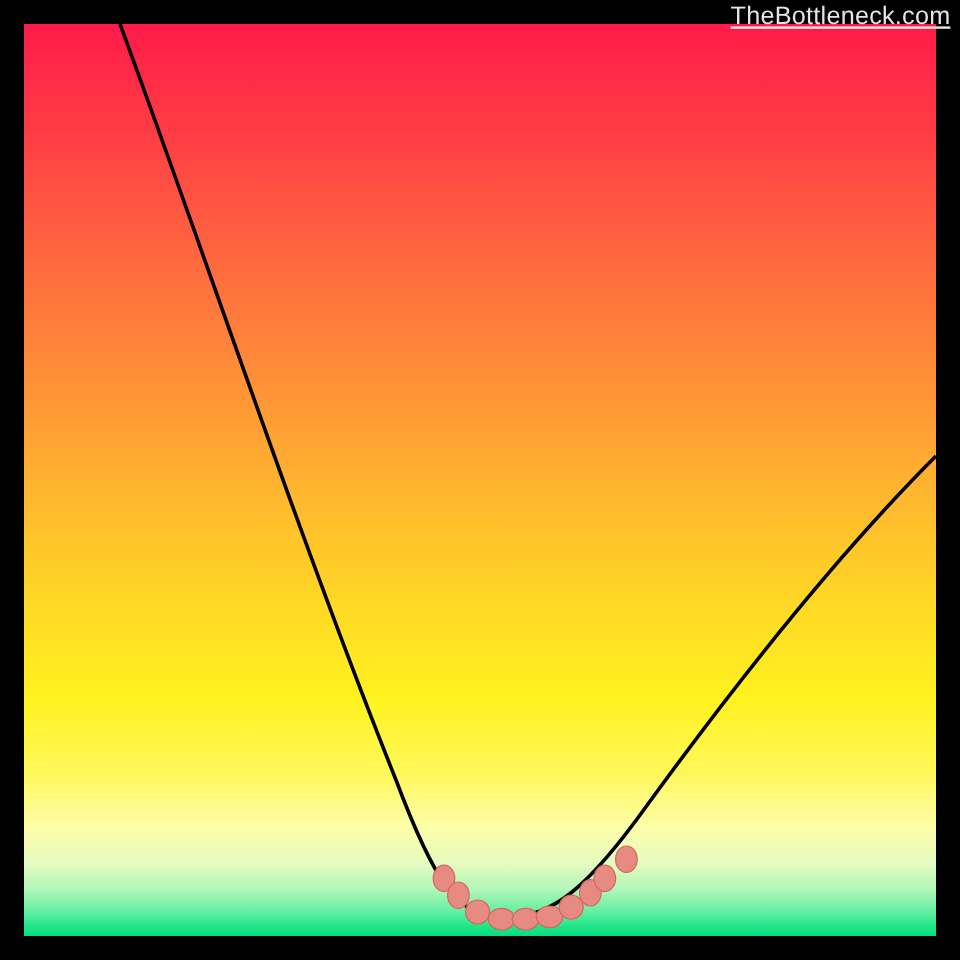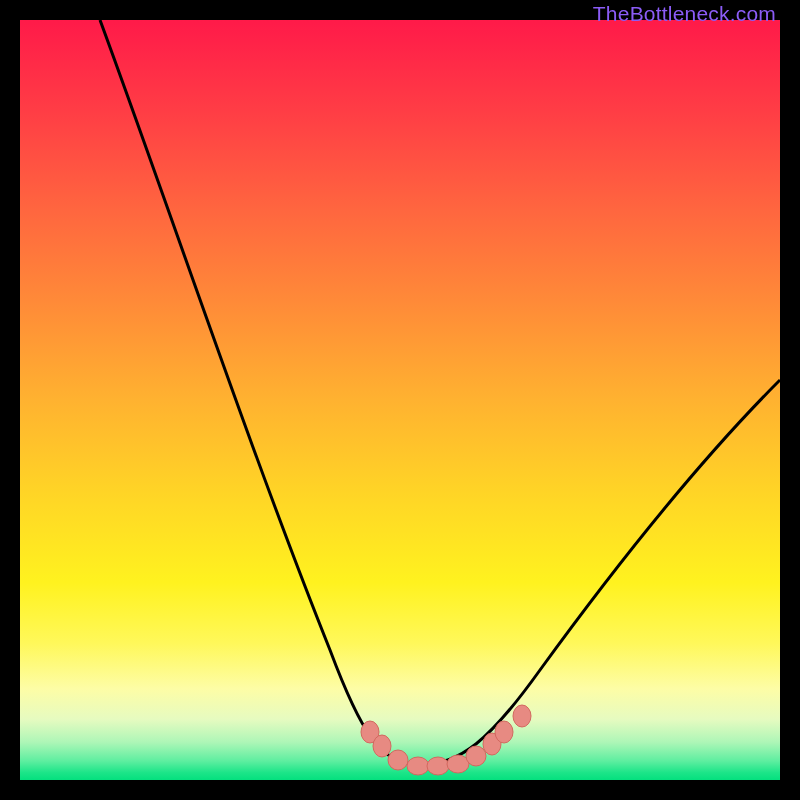--- a/index.html
+++ b/index.html
@@ -40,26 +40,27 @@
       #04e07e 100%
     );
   }
   svg.curve {
     position: absolute;
     inset: 0;
   }
   .watermark {
     position: absolute;
     top: 2px;
-    right: 24px;
-    color: #8b5cf6;
+    right: 8px;
+    color: #e5e5e5;
     font-size: 21px;
     font-weight: 500;
     letter-spacing: 0.2px;
     user-select: none;
+    text-decoration: underline;
   }
 </style>
 </head>
 <body>
 
 <div class="frame">
   <div class="gradient"></div>
 
   <svg class="curve" viewBox="0 0 760 760" preserveAspectRatio="none">
     <path fill="none" stroke="#000" stroke-width="3" d="M 80 0

